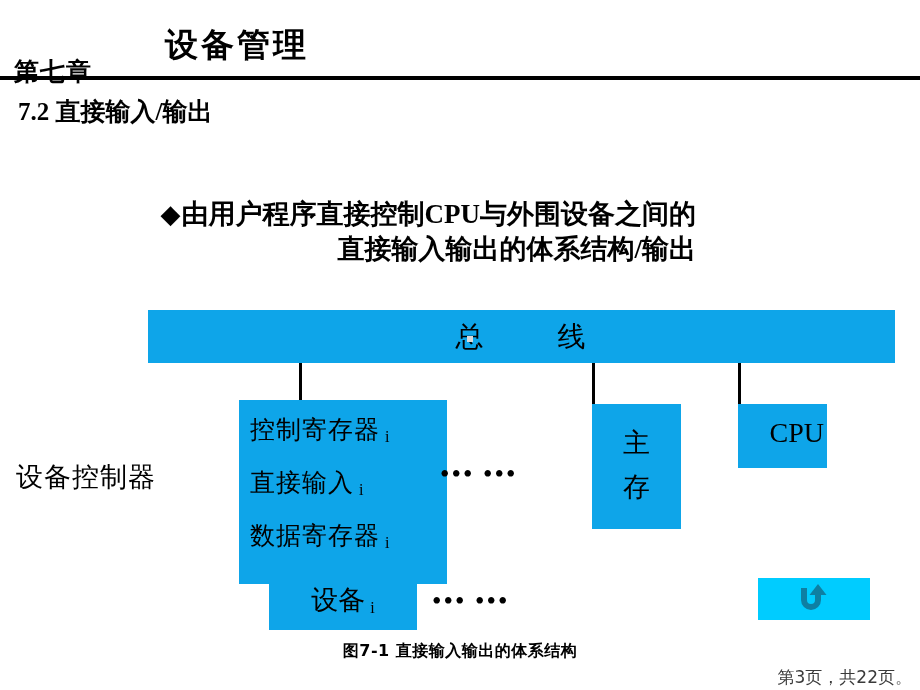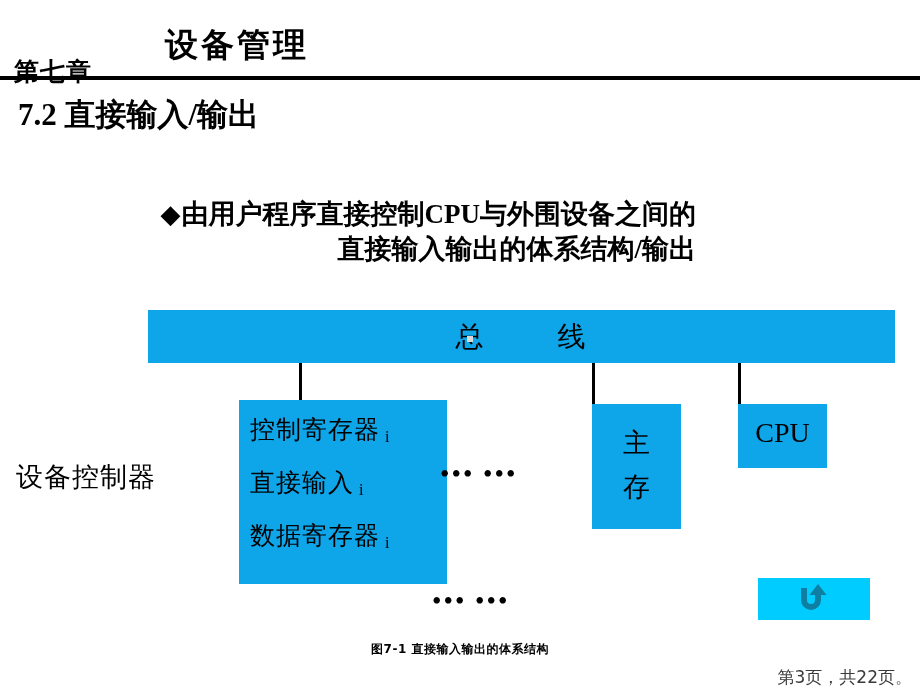--- a/index.html
+++ b/index.html
@@ -53,21 +53,21 @@
     background: #000000;
   }
 
   
   .section-heading {
     position: absolute;
     left: 18px;
     top: 99px;
     font-family: "Liberation Serif", "DejaVu Serif", serif;
     font-weight: bold;
-    font-size: 31px;
+    font-size: 25px;
     line-height: 1;
     white-space: nowrap;
   }
 
   
   .bullet-block {
     position: absolute;
     left: 56px;
     top: 197px;
     width: 640px;
@@ -180,21 +180,21 @@
   .cpu-box {
     left: 695px;
     top: 404px;
     width: 89px;
     height: 64px;
   }
   .cpu-label {
     position: absolute;
     left: 0; right: 0;
     top: 12px;
-    text-align: center;
+    text-align: right;
     font-size: 28px;
     line-height: 1;
     font-family: "Liberation Serif", "DejaVu Serif", serif;
   }
 
   
   .dev-box {
     left: 226px;
     top: 572px;
     width: 148px;
@@ -223,21 +223,21 @@
   .ellipsis-dev  { left: 432px; top: 588px; }
 
   
   .caption {
     position: absolute;
     left: 0; right: 0;
     top: 641px;
     text-align: center;
     font-family: "DejaVu Sans", "Liberation Sans", sans-serif;
     font-weight: bold;
-    font-size: 12px;
+    font-size: 16px;
     letter-spacing: 0.5px;
   }
 
   
   .return-btn {
     position: absolute;
     left: 758px;
     top: 578px;
     width: 112px;
     height: 42px;
@@ -303,20 +303,23 @@
       <div class="mem-label">
         <div>主</div>
         <div>存</div>
       </div>
     </div>
 
     <div class="box cpu-box">
       <div class="cpu-label">CPU</div>
     </div>
 
+    <div class="box dev-box">
+      <div class="dev-label"><span>设备</span><span class="reg-sub">i</span></div>
+    </div>
 
     <div class="ellipsis ellipsis-dev">••• •••</div>
 
     <div class="caption">图7-1  直接输入输出的体系结构</div>
   </div>
 
   <div class="return-btn">
     <span>
       <svg width="34" height="30" viewBox="0 0 34 30" aria-hidden="true">
         <path d="M7 4 L7 16 A7 7 0 0 0 21 16 L21 8" fill="none" stroke="#0e7fa3" stroke-width="6" stroke-linecap="butt"></path>

